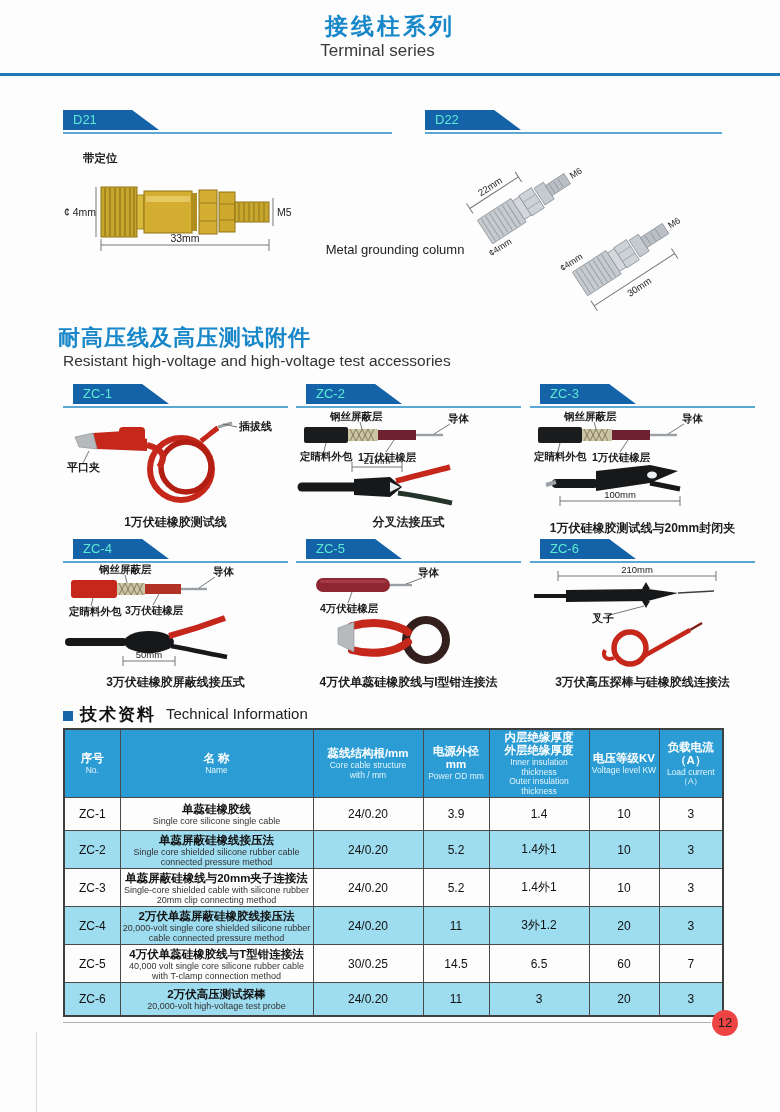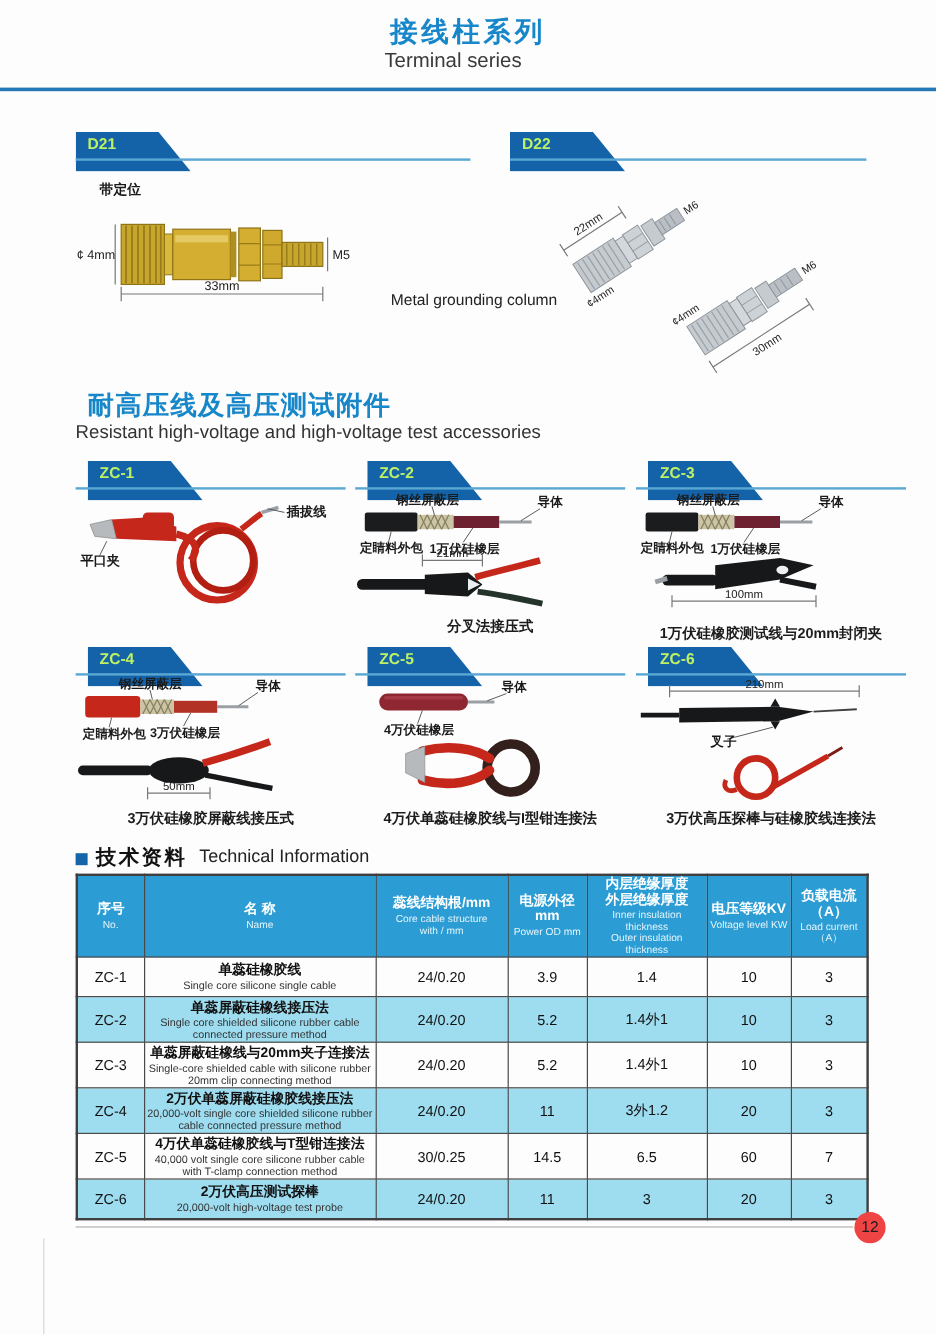--- a/index.html
+++ b/index.html
@@ -5,21 +5,21 @@
   html,body{margin:0;padding:0;background:#e9e9e9;}
   .page{position:relative;width:780px;height:1112px;margin:0 auto;background:#fdfdfd;
         font-family:"Liberation Sans","DejaVu Sans",sans-serif;overflow:hidden;color:#222;}
   .abs{position:absolute;}
   
   .hdr-zh{top:11px;left:0;width:780px;text-align:center;font-size:23px;font-weight:bold;
           color:#1787c9;letter-spacing:3px;}
   .hdr-en{top:41px;left:0;width:755px;text-align:center;font-size:17px;color:#3a3a3a;}
   .hdr-rule{top:73px;left:0;width:780px;height:3px;background:#2379b8;}
   
-  .tab{height:33px;background:#1463a8;color:#bef264;font-size:13px;font-weight:bold;line-height:20px;
+  .tab{height:20px;background:#1463a8;color:#5eead4;font-size:13px;font-weight:normal;line-height:20px;
        padding:0 0 0 10px;width:86px;clip-path:polygon(0 0,72% 0,100% 100%,0 100%);}
   .tab-rule{height:2px;background:#5aa7d3;}
   
   .sec-zh{font-size:22px;font-weight:bold;color:#1787c9;letter-spacing:1px;}
   .sec-en{font-size:15.5px;color:#333;}
   
   .ground{width:220px;text-align:center;}
   .ground .zh{font-size:17px;font-weight:bold;color:#1c1c1c;letter-spacing:2px;}
   .ground .en{font-size:13px;color:#222;margin-top:2px;}
   
@@ -163,21 +163,21 @@
       <line x1="93" y1="-5" x2="93" y2="5" stroke="#8d949a" stroke-width="0.8"></line>
       <line x1="0" y1="26" x2="96" y2="26" stroke="#777" stroke-width="1"></line>
       <line x1="0" y1="20" x2="0" y2="32" stroke="#777" stroke-width="1"></line>
       <line x1="96" y1="20" x2="96" y2="32" stroke="#777" stroke-width="1"></line>
       <text x="48" y="38" font-size="9.5" text-anchor="middle" class="dim">30mm</text>
       <text x="106" y="3" font-size="9" class="dim">M6</text>
       <text x="-8" y="-20" font-size="9" class="dim">¢4mm</text>
     </g>
   </svg>
 
-  <div class="abs sec-zh" style="left:73px;top:323px;font-family:Liberation Serif, serif;">耐高压线及高压测试附件</div>
+  <div class="abs sec-zh" style="left:58px;top:323px;font-family:Liberation Serif, serif;">耐高压线及高压测试附件</div>
   <div class="abs sec-en" style="left:63px;top:352px;">Resistant high-voltage and high-voltage test accessories</div>
 
   <div class="abs tab" style="left:73px;top:384px;">
     <span>ZC-1</span></div>
   <div class="abs tab-rule" style="left:63px;top:406px;width:225px;"></div>
   <div class="abs tab" style="left:306px;top:384px;">
     <span>ZC-2</span></div>
   <div class="abs tab-rule" style="left:296px;top:406px;width:225px;"></div>
   <div class="abs tab" style="left:540px;top:384px;">
     <span>ZC-3</span></div>
@@ -190,20 +190,21 @@
     <path d="M138,32 C146,26 150,22 155,19" fill="none" stroke="#c6271b" stroke-width="5"></path>
     <line x1="155" y1="18" x2="169" y2="14" stroke="#9aa0a5" stroke-width="3"></line>
     <polygon points="30,24 62,22 84,30 84,42 34,40" fill="#c6271b"></polygon>
     <rect x="56" y="18" width="26" height="14" rx="4" fill="#c6271b"></rect>
     <polygon points="12,28 30,24 34,40 16,38" fill="#b6babd" stroke="#888" stroke-width="0.6"></polygon>
     <line x1="174" y1="18" x2="160" y2="15" stroke="#555" stroke-width="0.8"></line>
     <text x="176" y="21" font-size="11">插拔线</text>
     <line x1="20" y1="54" x2="26" y2="42" stroke="#555" stroke-width="0.8"></line>
     <text x="4" y="62" font-size="11">平口夹</text>
   </svg>
+  <div class="abs caption" style="left:63px;top:514px;">1万伏硅橡胶测试线</div>
 
   <svg class="abs" style="left:296px;top:409px;" width="226" height="102" viewBox="0 0 226 102">
     <rect x="8" y="18" width="44" height="16" rx="2" fill="#1b1c1e"></rect>
     <rect x="52" y="20" width="30" height="12" fill="#cbc4a5"></rect>
     <g stroke="#857d5c" stroke-width="1">
       <line x1="54" y1="20" x2="60" y2="32"></line>
         <line x1="60" y1="20" x2="66" y2="32"></line>
       <line x1="66" y1="20" x2="72" y2="32"></line>
         <line x1="72" y1="20" x2="78" y2="32"></line>
       <line x1="60" y1="20" x2="54" y2="32"></line>

